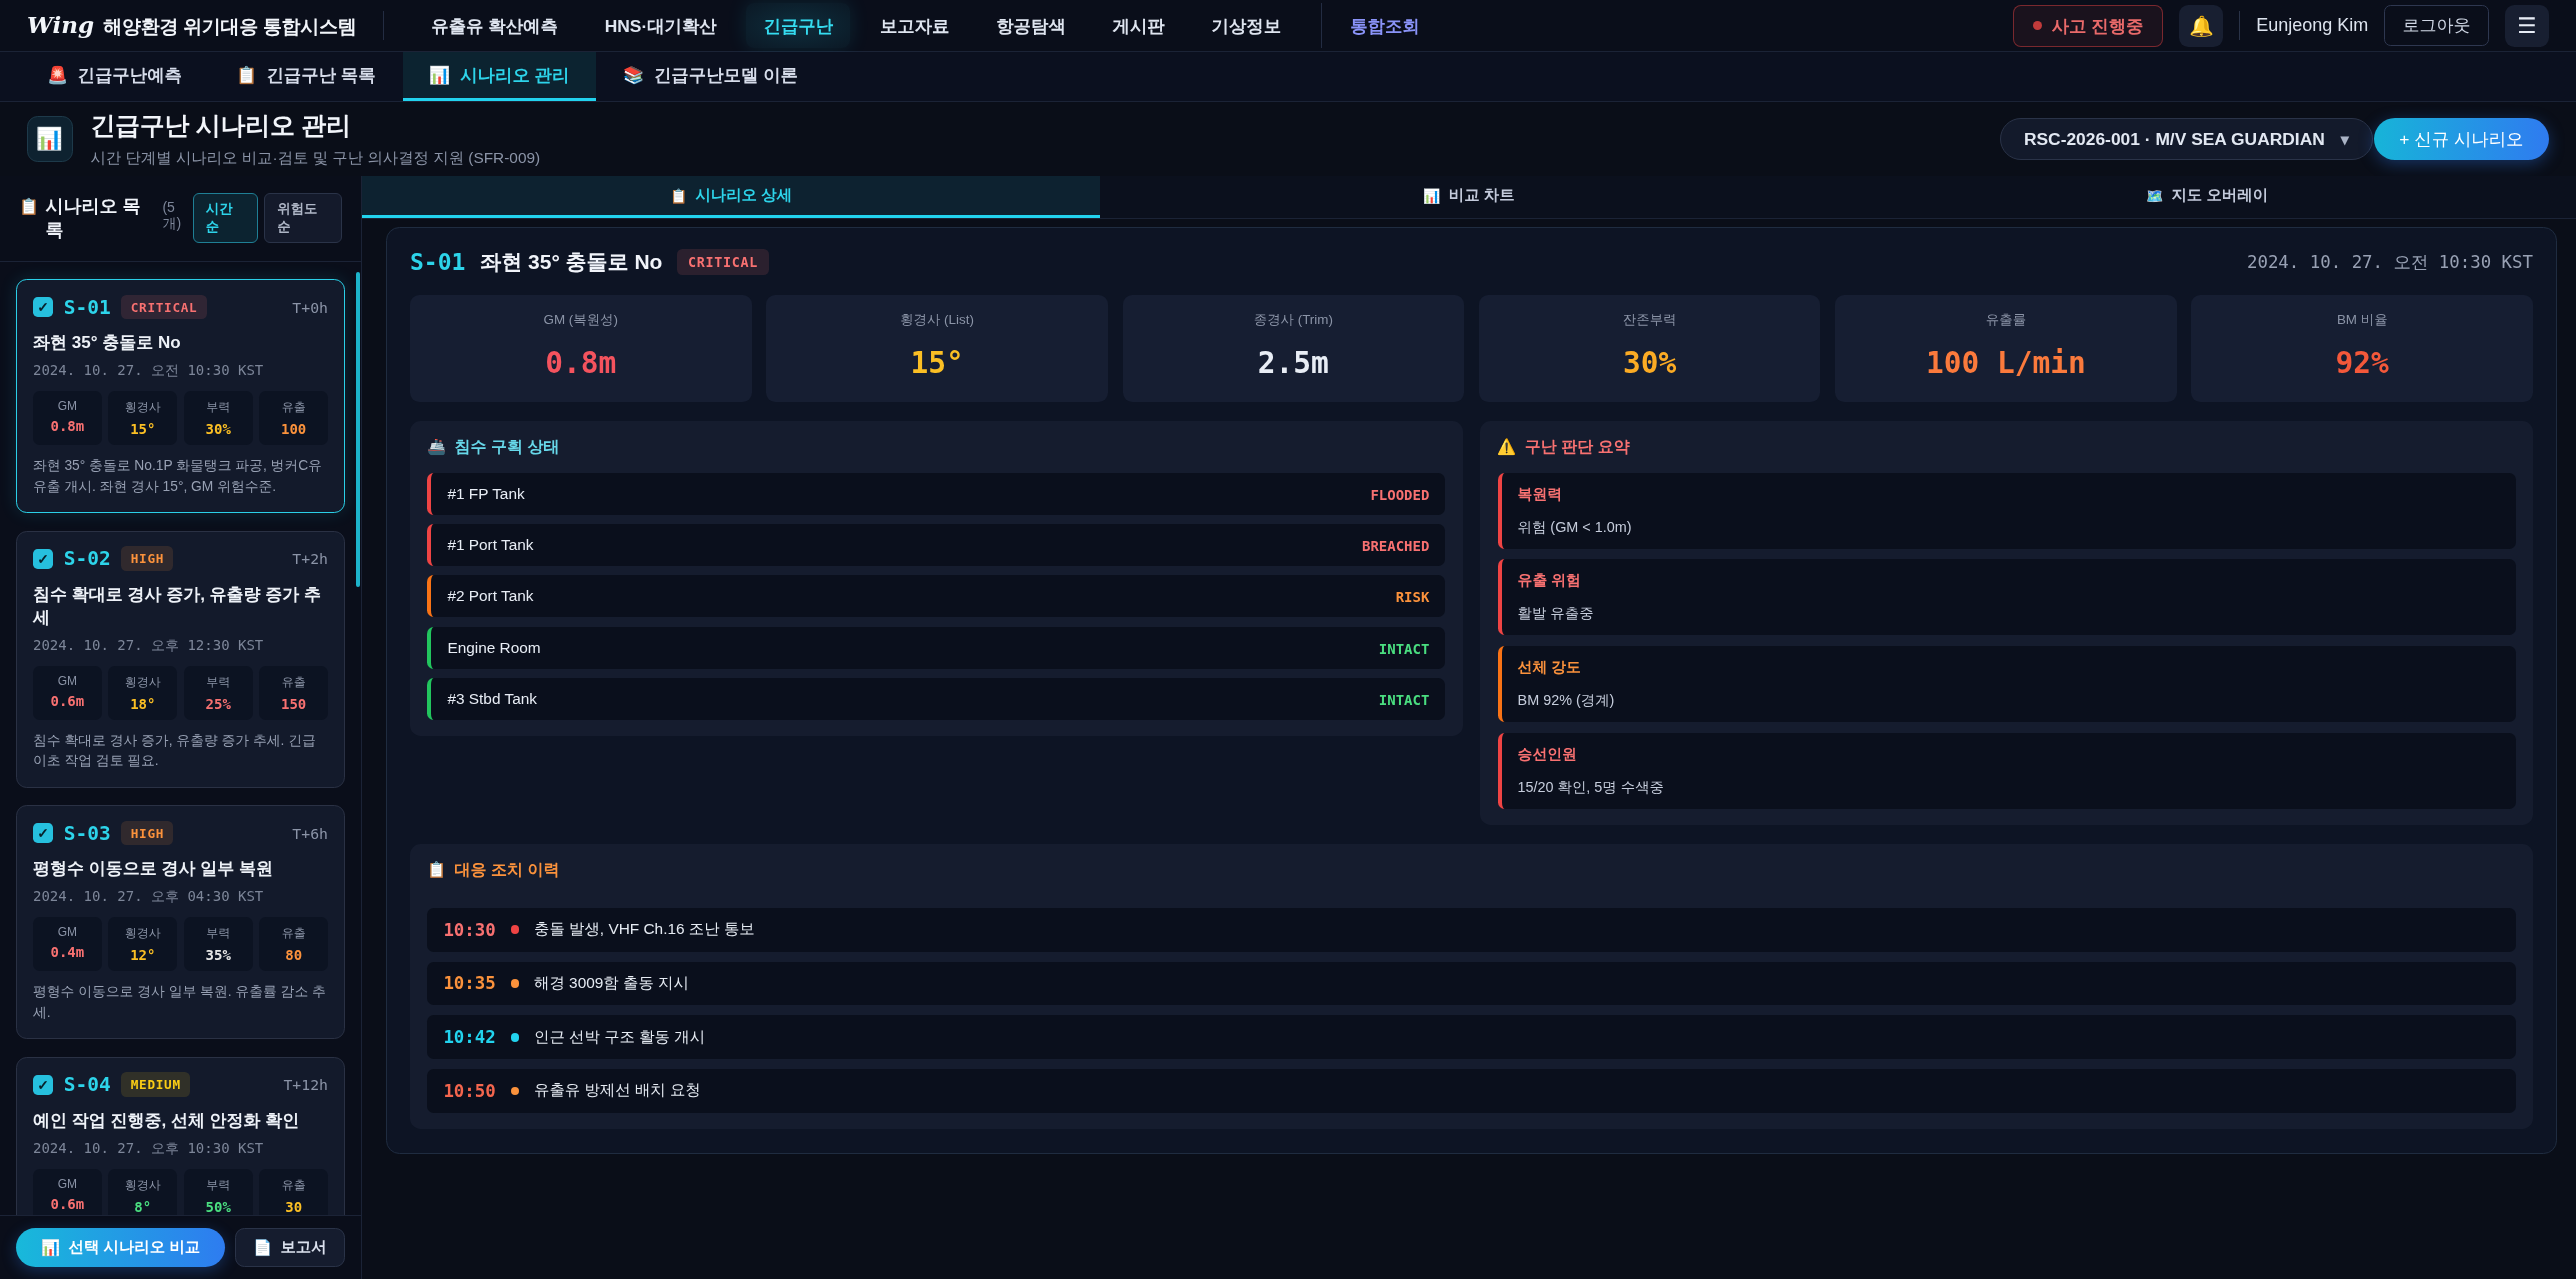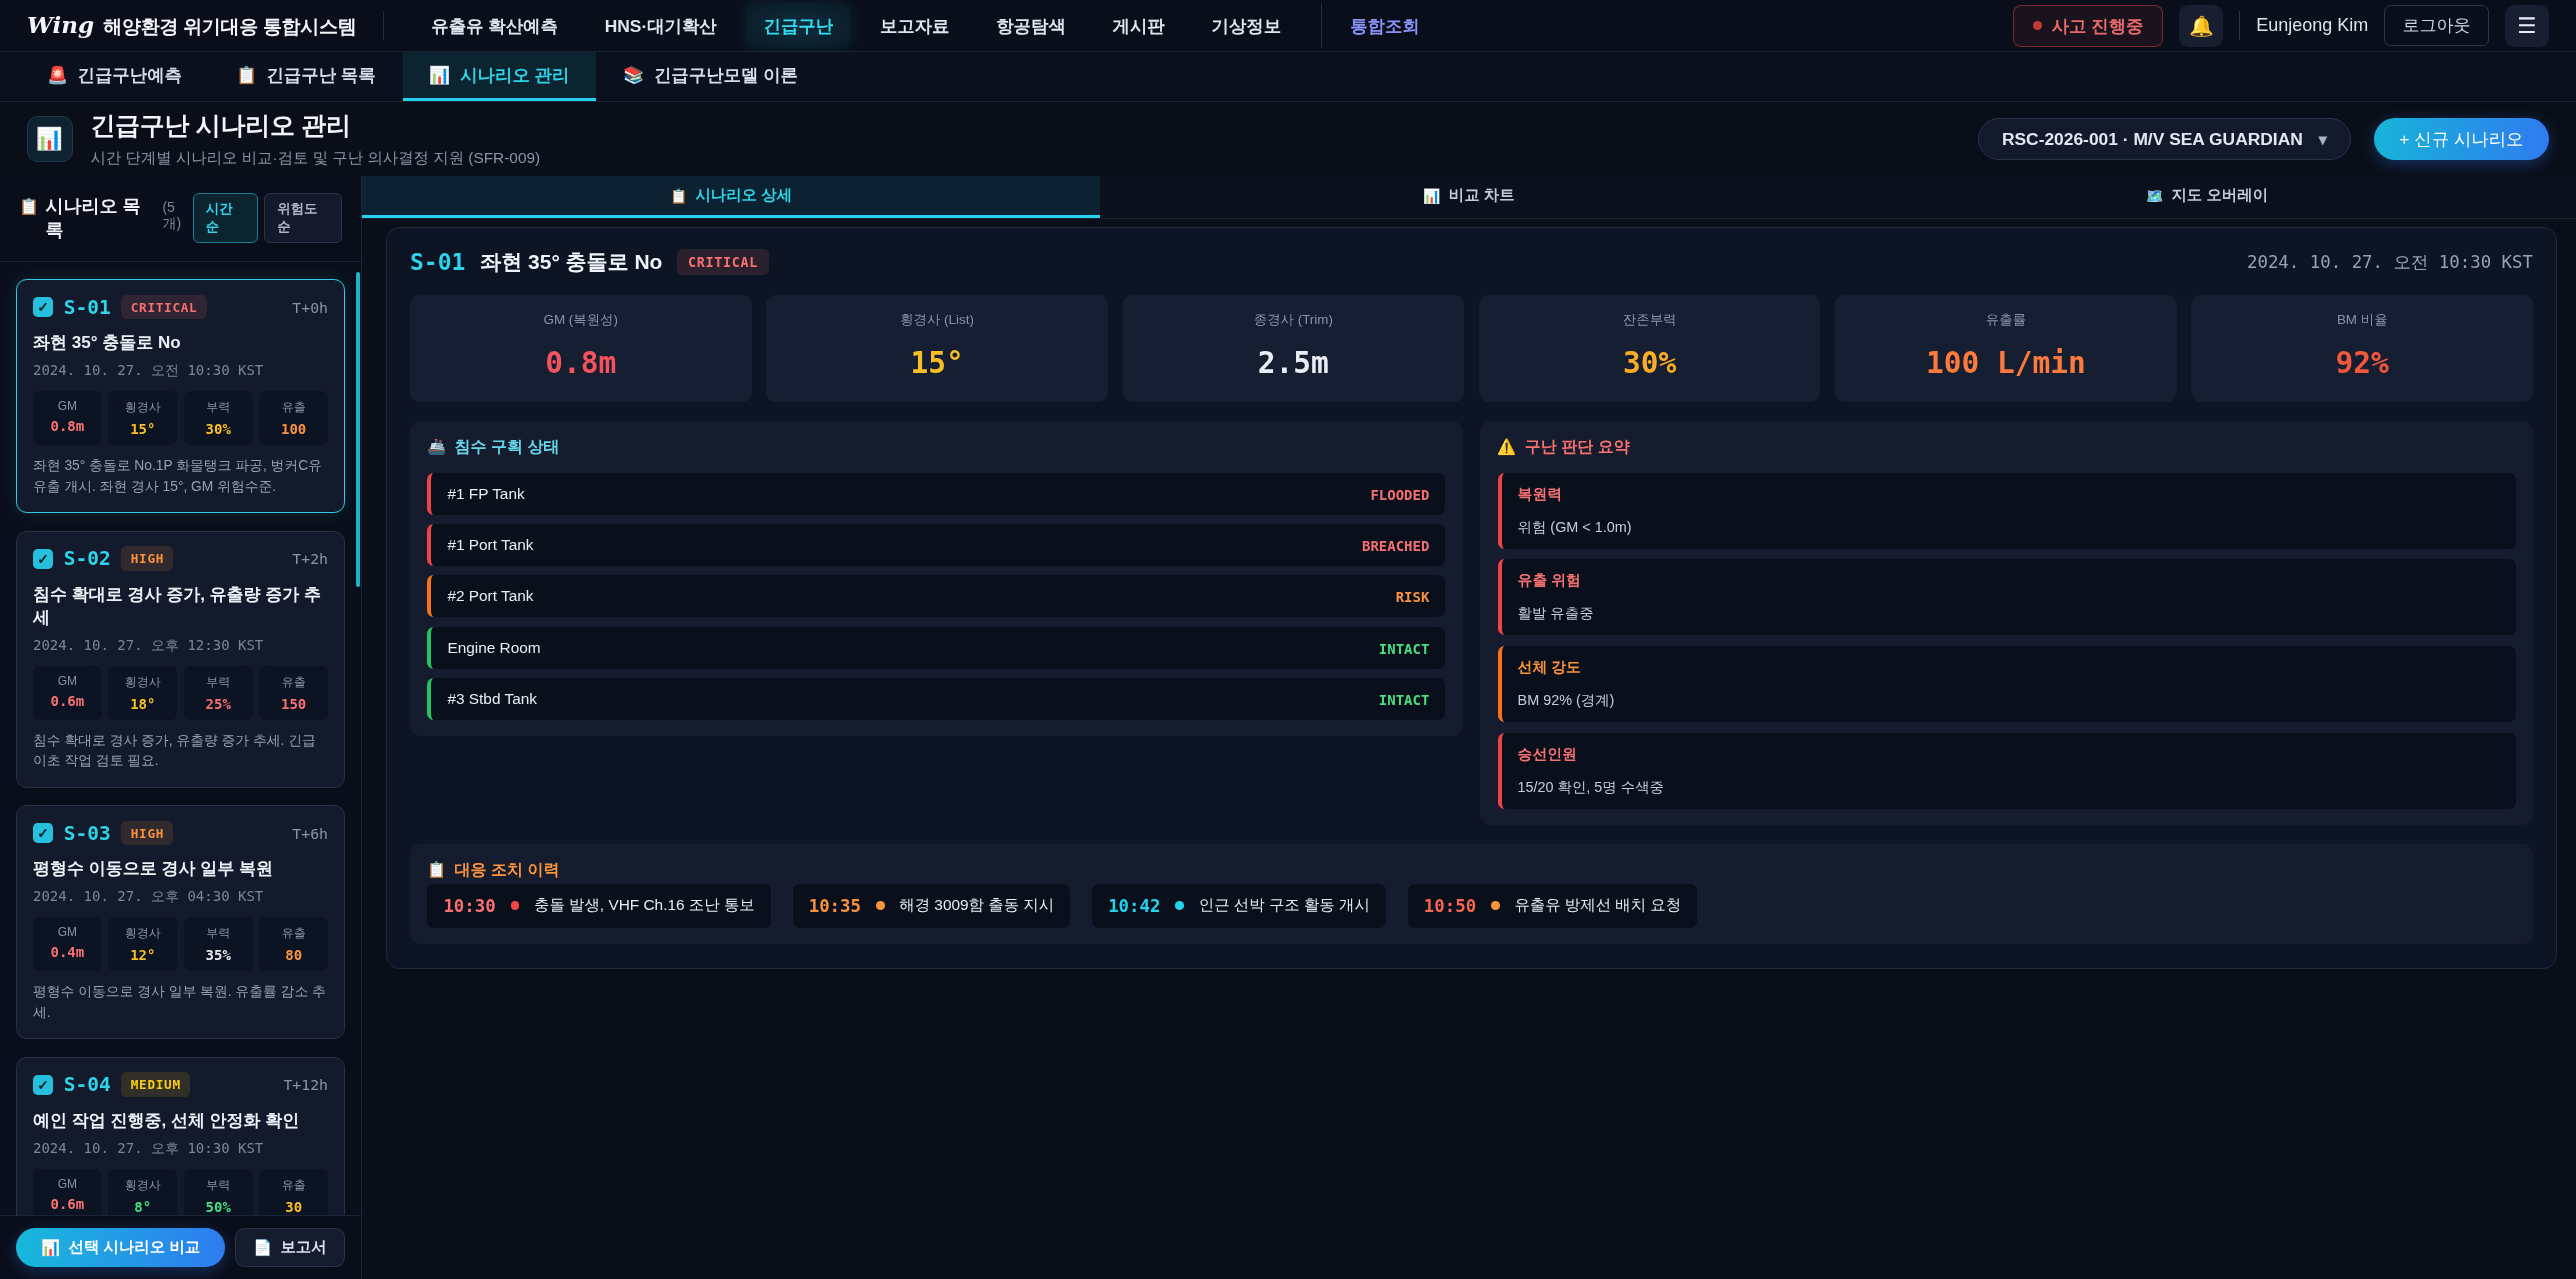--- a/index.html
+++ b/index.html
@@ -30,21 +30,21 @@
   .subtab { display:flex; align-items:center; gap:9.4px; padding:0 27px; font-size:17.4px; font-weight:bold; color:#d6dcea; cursor:pointer; border-bottom:3.4px solid transparent; }
   .subtab .st-icon { font-size:17px; }
   .subtab.active { color:#2dd4ea; background:#0c2330; border-bottom-color:#22d3ee; }
 
   
   .page-header { height:74px; flex:0 0 74px; background:#0a0e18; display:flex; align-items:center; padding:0 27px; }
   .ph-icon { width:46px; height:46px; border-radius:10.7px; background:#0e2230; border:0.7px solid #1e3a4a; display:flex; align-items:center; justify-content:center; font-size:21.5px; }
   .ph-text { margin-left:17.4px; }
   .ph-title { font-size:25px; font-weight:bold; color:#f2f5fa; letter-spacing:-0.3px; }
   .ph-sub { font-size:15.4px; color:#8b94a7; margin-top:6px; }
-  .ph-right { margin-left:auto; display:flex; align-items:center; gap:23px; }
+  .ph-right { margin-left:auto; display:flex; align-items:center; gap:1px; }
   .case-select { height:42px; display:flex; align-items:center; gap:16px; background:#131a2b; border:0.7px solid #2a3348; border-radius:21px; padding:0 23px; font-size:17.4px; font-weight:bold; color:#e2e8f2; cursor:pointer; }
   .case-select .chev { color:#aab3c5; font-size:16px; }
   .new-btn { height:42px; display:flex; align-items:center; border:none; border-radius:21px; padding:0 25.5px; font-size:17.4px; font-weight:normal; color:#ffffff; background:linear-gradient(90deg,#17b4d8,#2f7bf0); box-shadow:0 4px 16px rgba(46,124,240,0.35); cursor:pointer; }
 
   
   .content { flex:1; display:flex; min-height:0; }
   .sidebar { width:362px; flex:0 0 362px; background:#0a0e1a; border-right:0.7px solid #1b2336; display:flex; flex-direction:column; min-height:0; }
   .sb-header { padding:17.4px 19px; display:flex; align-items:center; border-bottom:0.7px solid #1b2336; }
   .sb-title-wrap { display:flex; align-items:baseline; gap:6.7px; }
   .sb-title-icon { font-size:16px; }
@@ -102,21 +102,21 @@
   .tank-rows { margin-top:14.8px; display:flex; flex-direction:column; gap:9.4px; }
   .tank-row { background:#0a0f1c; border-left:4px solid #444; border-radius:6.7px; padding:12px 16px; display:flex; align-items:flex-end; }
   .tank-name { font-size:15.4px; color:#e8edf5; }
   .tank-status { margin-left:auto; font-family:"DejaVu Sans Mono", monospace; font-size:14px; font-weight:bold; }
   .judge-rows { margin-top:14.8px; display:flex; flex-direction:column; gap:10.7px; }
   .judge-row { background:#0a0f1c; border-left:4px solid #444; border-radius:6.7px; padding:12px 16px; }
   .judge-label { font-size:14.8px; font-weight:bold; }
   .judge-value { font-size:14.4px; color:#c6cddc; margin-top:14px; }
 
   .timeline { margin-top:19px; }
-  .tl-rows { margin-top:3px; display:flex; flex-direction:row; gap:22px; }
+  .tl-rows { margin-top:27px; display:flex; flex-direction:column; gap:10px; }
   .tl-row { background:#0a0f1c; border-radius:6.7px; padding:11.4px 16px; display:flex; align-items:center; gap:14.8px; }
   .tl-time { font-family:"DejaVu Sans Mono", monospace; font-size:17.4px; font-weight:bold; }
   .tl-dot { width:8.7px; height:8.7px; border-radius:50%; }
   .tl-text { font-size:15.4px; color:#e6ebf3; }
 </style>
 </head>
 <body>
 
 <div class="app">
 

